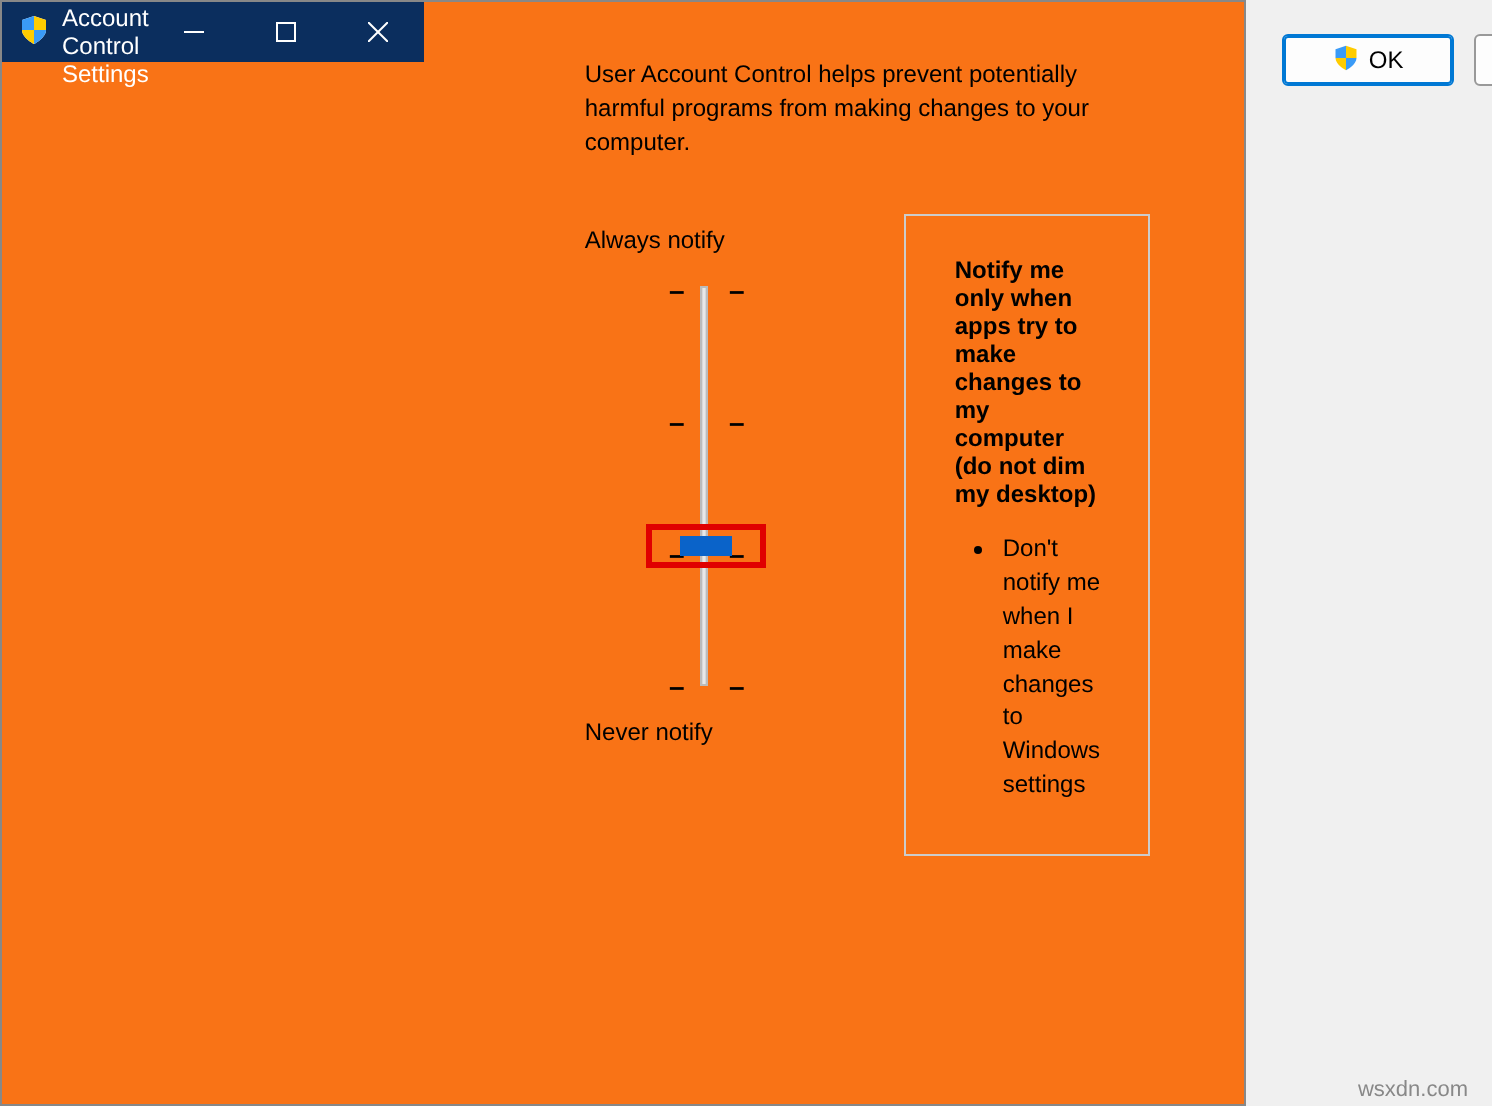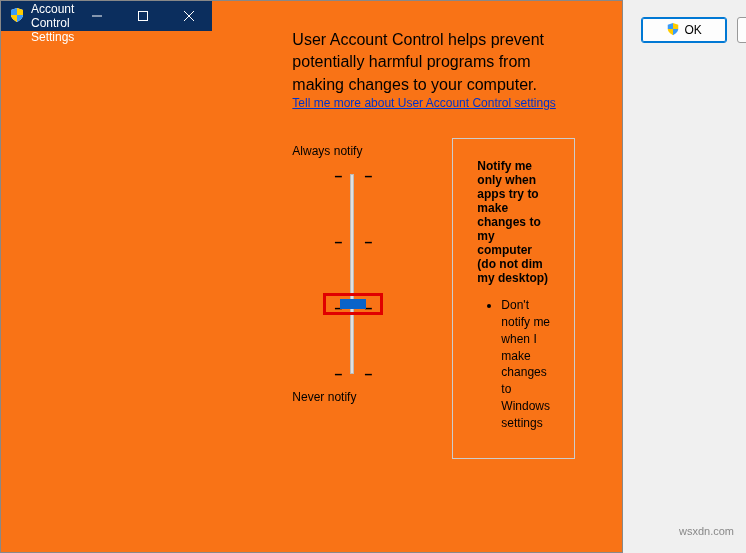--- a/index.html
+++ b/index.html
@@ -50,21 +50,21 @@
       display: flex;
       flex-direction: column;
     }
     .heading {
       color: #0033a0;
       font-size: 18px;
       font-weight: 400;
       margin-bottom: 14px;
     }
     .desc {
-      font-size: 16px;
+      font-size: 12px;
       color: #000;
       line-height: 1.4;
     }
     .link {
       color: #0033cc;
       text-decoration: underline;
       cursor: pointer;
       display: inline-block;
     }
     .main-area {
@@ -174,21 +174,21 @@
       justify-content: center;
       gap: 4px;
       cursor: pointer;
     }
     .btn.primary {
       border: 1px solid #0078d4;
       box-shadow: 0 0 0 1px #0078d4 inset;
     }
     .watermark {
       position: absolute;
-      bottom: 16px;
+      bottom: 2px;
       right: 12px;
       color: #888;
       font-size: 11px;
     }
     .shield {
       display:inline-block;
       vertical-align:middle;
     }
   </style>
 </head>
@@ -221,21 +221,20 @@
         <svg width="10" height="10">
             <line x1="0" y1="0" x2="10" y2="10" stroke="#fff" stroke-width="1"></line>
             <line x1="10" y1="0" x2="0" y2="10" stroke="#fff" stroke-width="1"></line>
           </svg>
       </div>
     </div>
   </div>
 
   <div class="content">
     <div class="desc">User Account Control helps prevent potentially harmful programs from making changes to your computer.</div>
-    <a class="link">Tell me more about User Account Control settings</a>
 
     <div class="main-area">
       <div class="slider-col">
         <div class="slider-label-top">Always notify</div>
         <div class="slider-track-wrap">
           <div class="track">
             <div class="tick t0">
                 <span>–</span>
                 <span>–</span>
               </div>

